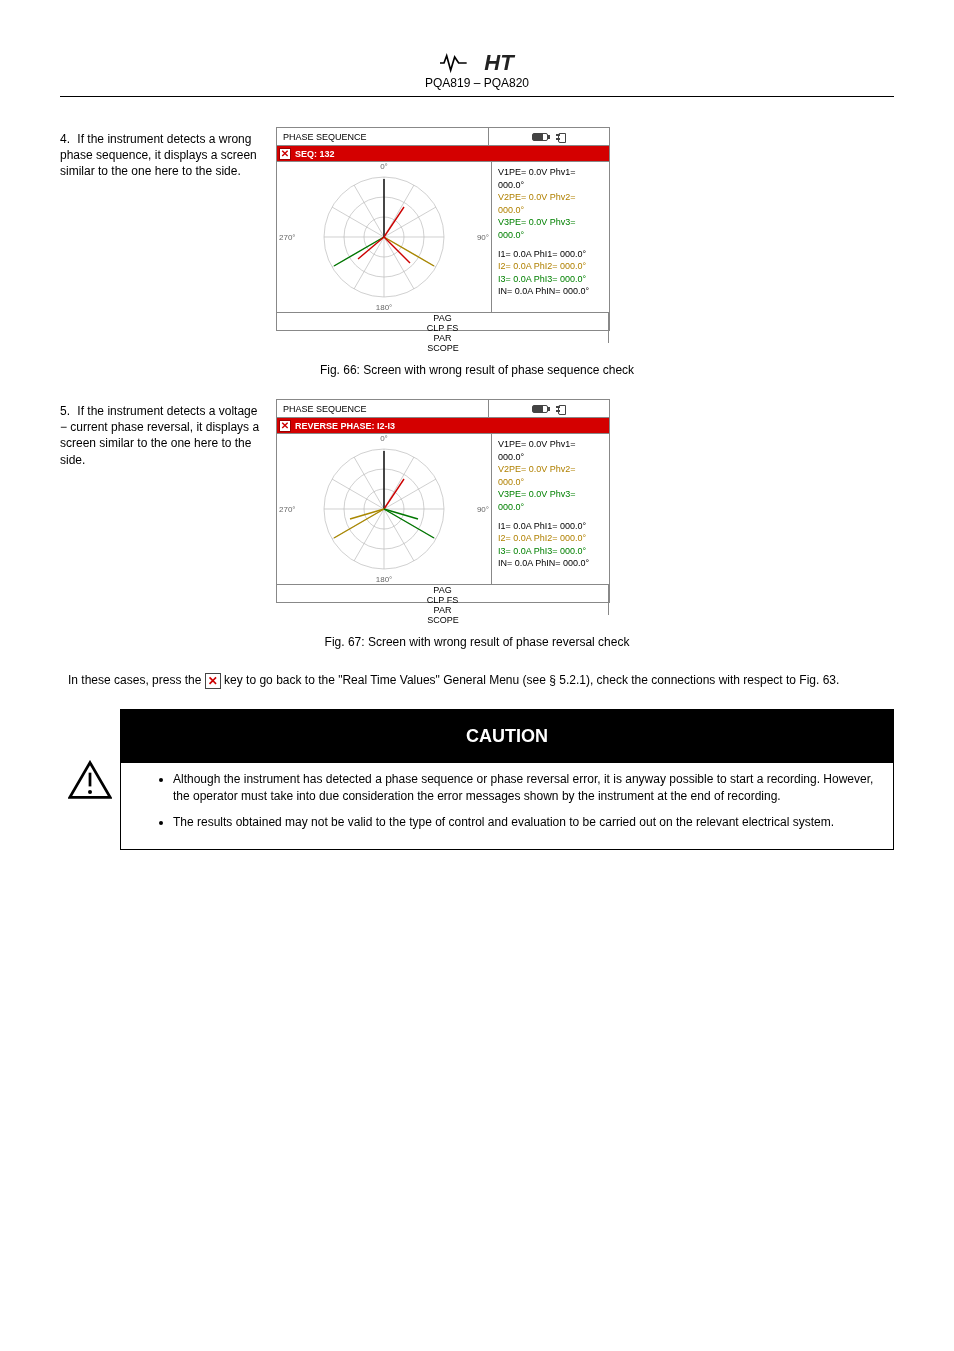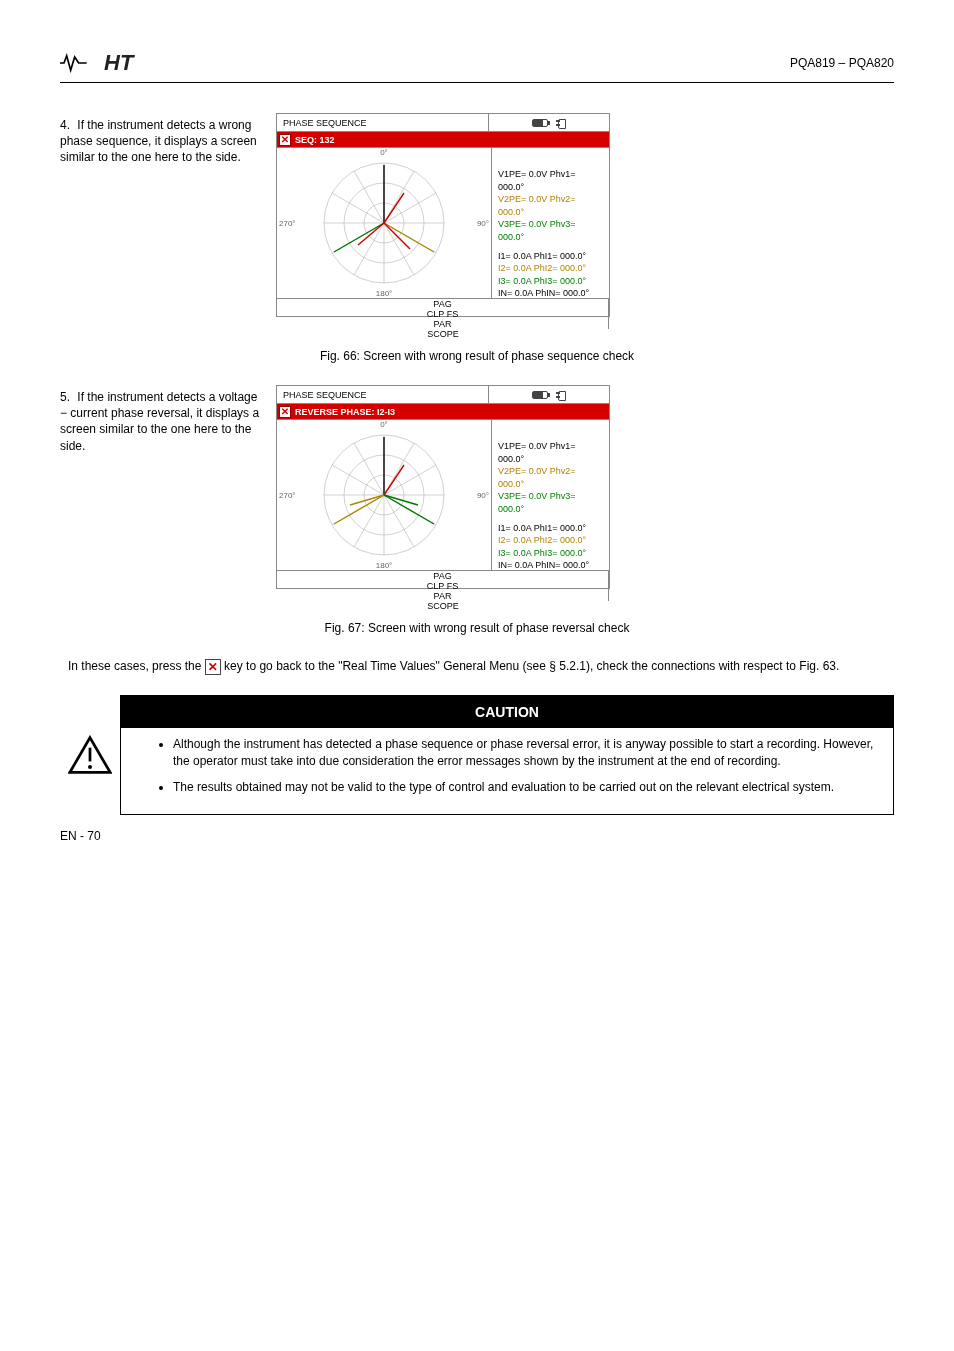--- a/index.html
+++ b/index.html
@@ -15,20 +15,21 @@
     padding: 50px 60px 50px 60px;
     position: relative;
   }
   .header-row {
     display: flex;
     justify-content: space-between;
     align-items: center;
     border-bottom: 1px solid #000;
     padding-bottom: 6px;
     margin-bottom: 30px;
+    flex-direction: column;
   }
   .logo {
     display: flex;
     align-items: center;
     font-weight: bold;
     font-size: 22px;
     font-style: italic;
     color: #222;
     gap: 4px;
   }
@@ -112,21 +113,21 @@
     flex: 0 0 215px;
     border-right: 1px solid #888;
     display: flex;
     align-items: center;
     justify-content: center;
     position: relative;
   }
   .chart-pane .deg-label { position:absolute; font-size:8px; color:#666; }
   .data-pane {
     flex: 1;
-    padding: 20px 6px;
+    padding: 4px 6px;
     line-height: 1.4;
     color: #000;
   }
   .data-pane .l1 { color: #000; }
   .data-pane .l2 { color: #b08000; }
   .data-pane .l3 { color: #008000; }
   .dev-footer {
     display: flex;
     height: 18px;
     border-top: 1px solid #888;
@@ -164,22 +165,22 @@
   .caution-icon-col svg { width: 44px; height: 40px; }
   .caution-box {
     flex: 1;
     border: 1.5px solid #000;
   }
   .caution-head {
     background: #000;
     color: #fff;
     text-align: center;
     font-weight: bold;
-    padding: 8px 0;
-    font-size: 14px;
+    padding: 16px 0;
+    font-size: 18px;
   }
   .caution-body {
     padding: 8px 10px 10px 22px;
   }
   .caution-body ul { margin: 0; padding-left: 14px; }
   .caution-body li { margin-bottom: 8px; line-height: 1.45; margin-left: 16px; }
   .footer-row {
     position: absolute;
     bottom: 22px;
     left: 60px;
@@ -360,18 +361,14 @@
       <div class="caution-head">CAUTION</div>
       <div class="caution-body">
         <ul>
           <li>Although the instrument has detected a phase sequence or phase reversal error, it is anyway possible to start a recording. However, the operator must take into due consideration the error messages shown by the instrument at the end of recording.</li>
           <li>The results obtained may not be valid to the type of control and evaluation to be carried out on the relevant electrical system.</li>
         </ul>
       </div>
     </div>
   </div>
 
-  <div class="footer-row">
-    <span>EN - 70</span>
-    <span></span>
-  </div>
 
 </div>
 
 </body></html>

